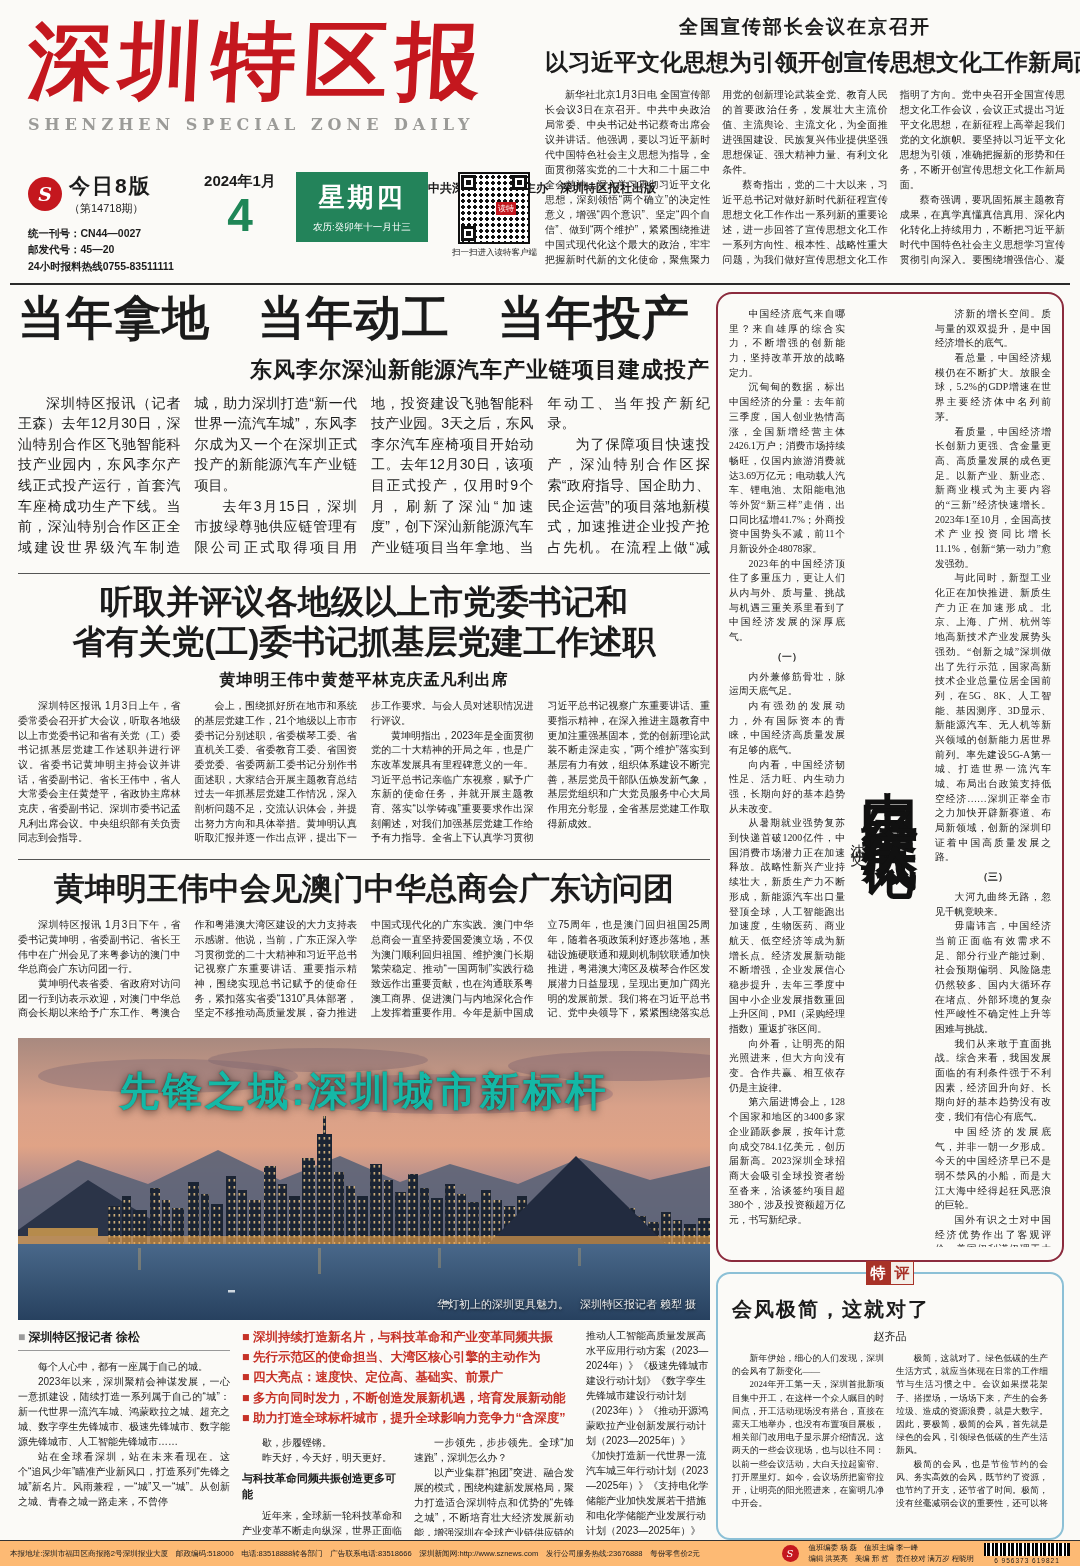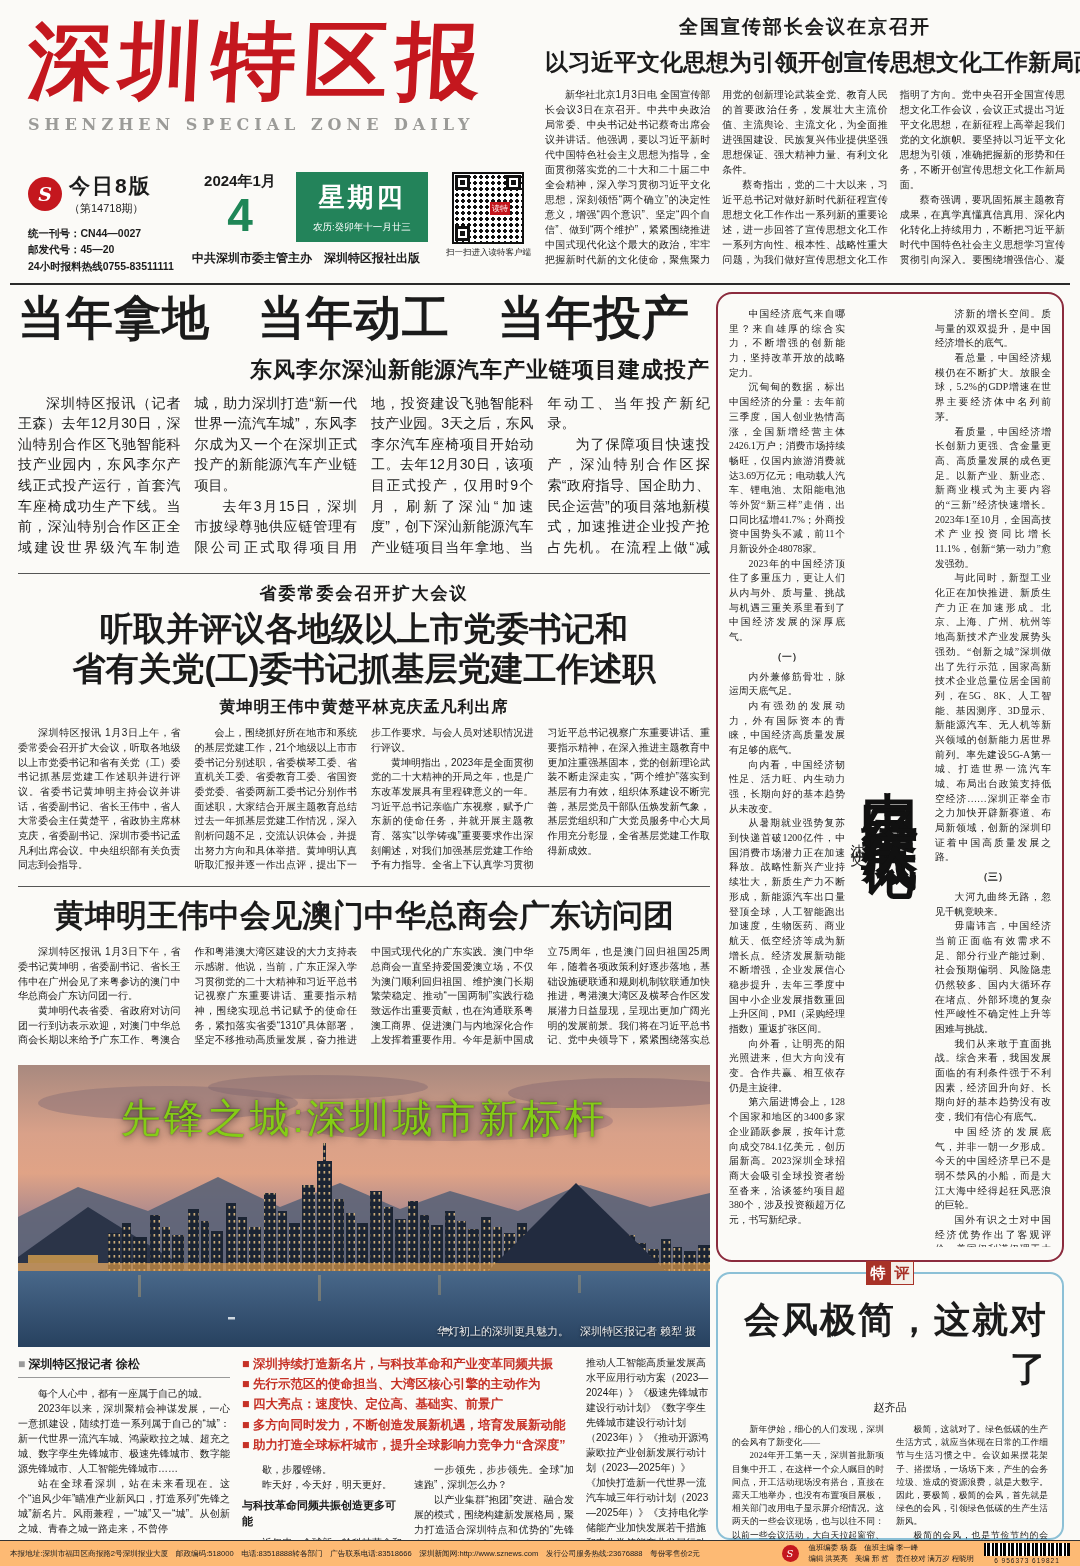--- a/index.html
+++ b/index.html
@@ -25,21 +25,21 @@
   .colA { width:170px; display:flex; flex-direction:column; }
   .colA-top { display:flex; align-items:center; gap:7px; }
   .logo-disc {
     width:34px; height:34px; border-radius:50%; background:#c4171e; color:#fff;
     display:flex; align-items:center; justify-content:center;
     font-family:"DejaVu Serif",serif; font-style:italic; font-weight:700; font-size:19px;
   }
   .pages-today { font-size:21px; font-weight:800; letter-spacing:2px; }
   .issue-no { font-size:11px; margin-top:1px; }
   .serial-lines { margin-top:9px; font-size:10.5px; line-height:1.55; font-weight:600; white-space:nowrap; }
-  .colB { width:242px; display:flex; flex-direction:column; }
+  .colB { width:242px; display:flex; flex-direction:row; }
   .colB-top { display:flex; gap:8px; }
   .date-cell { width:96px; text-align:center; }
   .date-line1 { font-size:15px; font-weight:700; }
   .date-day { font-size:46px; font-weight:900; color:#1f8657; line-height:1.05; }
   .green-box { width:132px; height:70px; background:#23835a; color:#fff; text-align:center; padding-top:8px; }
   .green-box .wd { font-size:26px; font-weight:800; letter-spacing:3px; }
   .green-box .lunar { font-size:9.5px; margin-top:6px; }
   .publisher { margin-top:8px; font-size:12px; font-weight:700; white-space:nowrap; }
   .colC { width:84px; text-align:center; }
   .qr { width:72px; height:72px; margin:0 auto; border:2px solid #111; position:relative;
@@ -66,22 +66,22 @@
   .art2-kicker { text-align:center; font-size:17px; font-weight:600; letter-spacing:2px; margin-bottom:4px; }
   .art2-headline { text-align:center; font-size:33px; font-weight:900; line-height:1.22; }
   .art2-byline { text-align:center; font-size:16px; font-weight:600; margin:8px 0; letter-spacing:1px; }
   .art2-body { column-count:4; column-gap:14px; font-size:10px; line-height:1.47; height:150px; overflow:hidden; }
   .art3-headline { text-align:center; font-size:31px; font-weight:900; margin:6px 0 8px; }
   .art3-body { column-count:4; column-gap:14px; font-size:10px; line-height:1.47; height:112px; overflow:hidden; }
   
   .photo { position:relative; margin-top:8px; width:692px; height:282px; overflow:hidden; background:#21304a; }
   .photo svg { display:block; width:100%; height:100%; }
   .photo-title {
-    position:absolute; top:26px; left:0; right:0; text-align:center; color:#84cc16;
-    font-size:40px; font-weight:400; letter-spacing:3px;
+    position:absolute; top:26px; left:0; right:0; text-align:center; color:#14b8a6;
+    font-size:40px; font-weight:700; letter-spacing:3px;
     text-shadow:0 2px 8px rgba(0,0,0,.65), 0 0 2px rgba(0,0,0,.5);
   }
   .photo-caption { position:absolute; right:14px; bottom:8px; color:#eee; font-size:11px; text-shadow:0 1px 3px rgba(0,0,0,.8); }
   
   .feature { display:flex; gap:12px; margin-top:8px; height:208px; overflow:hidden; }
   .feat-col1 { width:212px; font-size:10px; line-height:1.5; }
   .feat-byline { font-size:12px; font-weight:700; border-bottom:1px solid #999; padding-bottom:4px; margin-bottom:8px; }
   .feat-byline::before { content:"■ "; color:#9a9a9a; }
   .feat-mid { width:332px; }
   .bullets p { text-indent:0; color:#c63227; font-weight:700; font-size:12.5px; line-height:1.45; margin-bottom:2px; }
@@ -110,21 +110,21 @@
   .commentary {
     margin-top:10px; border:2.5px solid #8cc0d6; border-radius:14px; height:268px;
     padding:22px 14px 8px; position:relative; background:#fbfaf7;
   }
   .comm-tag { position:absolute; top:-13px; left:50%; transform:translateX(-50%); display:flex; }
   .comm-tag .t1 { width:24px; height:24px; background:#a83228; color:#fff; display:flex; align-items:center; justify-content:center;
                   font-size:15px; font-weight:700; font-family:"DejaVu Serif",serif; }
   .comm-tag .t2 { width:24px; height:24px; background:#f4efe8; color:#a83228; border:1px solid #a83228;
                   display:flex; align-items:center; justify-content:center; font-size:15px; font-weight:700;
                   font-family:"DejaVu Serif",serif; }
-  .comm-title { font-family:"DejaVu Serif","Liberation Serif",serif; font-weight:800; font-size:36px; text-align:right; letter-spacing:2px; }
+  .comm-title { font-family:"DejaVu Serif","Liberation Serif",serif; font-weight:800; font-size:20px; text-align:left; letter-spacing:2px; }
   .comm-author { text-align:center; font-size:11px; margin:6px 0 8px; }
   .comm-body { column-count:2; column-gap:12px; font-size:8.8px; line-height:1.5; height:162px; overflow:hidden;
                font-family:"Liberation Serif","DejaVu Serif",serif; }
   
   .footer { position:absolute; left:0; right:0; bottom:0; height:26px; border-top:1.5px solid #333;
             display:flex; align-items:center; gap:10px; padding:0 10px; background:#fdba74; }
   .footer-info { flex:1; font-size:7.6px; color:#222; white-space:nowrap; overflow:hidden; }
   .footer-logo { width:17px; height:17px; border-radius:50%; background:#c4171e; color:#fff; flex:0 0 auto;
                  display:flex; align-items:center; justify-content:center; font-size:10px;
                  font-family:"DejaVu Serif",serif; font-style:italic; }
@@ -206,21 +206,20 @@
           <p>深圳特区报讯（记者 王森）去年12月30日，深汕特别合作区飞驰智能科技产业园内，东风李尔产线正式投产运行，首套汽车座椅成功生产下线。当前，深汕特别合作区正全域建设世界级汽车制造城，助力深圳打造“新一代世界一流汽车城”，东风李尔成为又一个在深圳正式投产的新能源汽车产业链项目。</p>
           <p>去年3月15日，深圳市披绿尊驰供应链管理有限公司正式取得项目用地，投资建设飞驰智能科技产业园。3天之后，东风李尔汽车座椅项目开始动工。去年12月30日，该项目正式投产，仅用时9个月，刷新了深汕“加速度”，创下深汕新能源汽车产业链项目当年拿地、当年动工、当年投产新纪录。</p>
           <p>为了保障项目快速投产，深汕特别合作区探索“政府指导、国企助力、民企运营”的项目落地新模式，加速推进企业投产抢占先机。在流程上做“减法”，设置项目服务专员提前介入，成立验收工作服务专班，减少“走流程”成本；在服务保障上做“加法”，通过区属国企与民企成立合资公司，在规划编制、商事登记、资金筹措等服务上强化服务保障。此外，去年3月，深汕特别合作区印发《深圳市深汕特别合作区挂点服务企业工作方案》，设置挂点联系企业机制及时沟通解决企业发展中的要素保障问题，全方位为建设投产保驾护航。</p>
           <p>“东风李尔汽车座椅有限公司深圳分公司是我们集团的一个标杆工程，具备研发、生产等功能。项目落地深汕是重要战略布局，能就近为比亚迪提供汽车座椅的全链条生产流程。”东风李尔汽车座椅有限公司深圳分公司副总经理刘永强介绍，目前，东风李尔已在飞驰智能科技产业园内安装两条生产线，预计下月底完成6条生产线的安装，满产的情况下年产座椅26万套。</p>
         </div>
     </div>
 
     <div class="sect-div"></div>
 
     <div>
-      <div class="art2-kicker">省委常委会召开扩大会议</div>
       <div class="art2-headline">
         <div>听取并评议各地级以上市党委书记和</div>
         <div>省有关党(工)委书记抓基层党建工作述职</div>
       </div>
       <div class="art2-byline">黄坤明王伟中黄楚平林克庆孟凡利出席</div>
       <div class="art2-body bodytext">
           <p>深圳特区报讯 1月3日上午，省委常委会召开扩大会议，听取各地级以上市党委书记和省有关党（工）委书记抓基层党建工作述职并进行评议。省委书记黄坤明主持会议并讲话，省委副书记、省长王伟中，省人大常委会主任黄楚平，省政协主席林克庆，省委副书记、深圳市委书记孟凡利出席会议。中央组织部有关负责同志到会指导。</p>
           <p>会上，围绕抓好所在地市和系统的基层党建工作，21个地级以上市市委书记分别述职，省委横琴工委、省直机关工委、省委教育工委、省国资委党委、省委两新工委书记分别作书面述职，大家结合开展主题教育总结过去一年抓基层党建工作情况，深入剖析问题不足，交流认识体会，并提出努力方向和具体举措。黄坤明认真听取汇报并逐一作出点评，提出下一步工作要求。与会人员对述职情况进行评议。</p>
           <p>黄坤明指出，2023年是全面贯彻党的二十大精神的开局之年，也是广东改革发展具有里程碑意义的一年。习近平总书记亲临广东视察，赋予广东新的使命任务，并就开展主题教育、落实“以学铸魂”重要要求作出深刻阐述，对我们加强基层党建工作给予有力指导。全省上下认真学习贯彻习近平总书记视察广东重要讲话、重要指示精神，在深入推进主题教育中更加注重强基固本，党的创新理论武装不断走深走实，“两个维护”落实到基层有力有效，组织体系建设不断完善，基层党员干部队伍焕发新气象，基层党组织和广大党员服务中心大局作用充分彰显，全省基层党建工作取得新成效。</p>
         </div>

